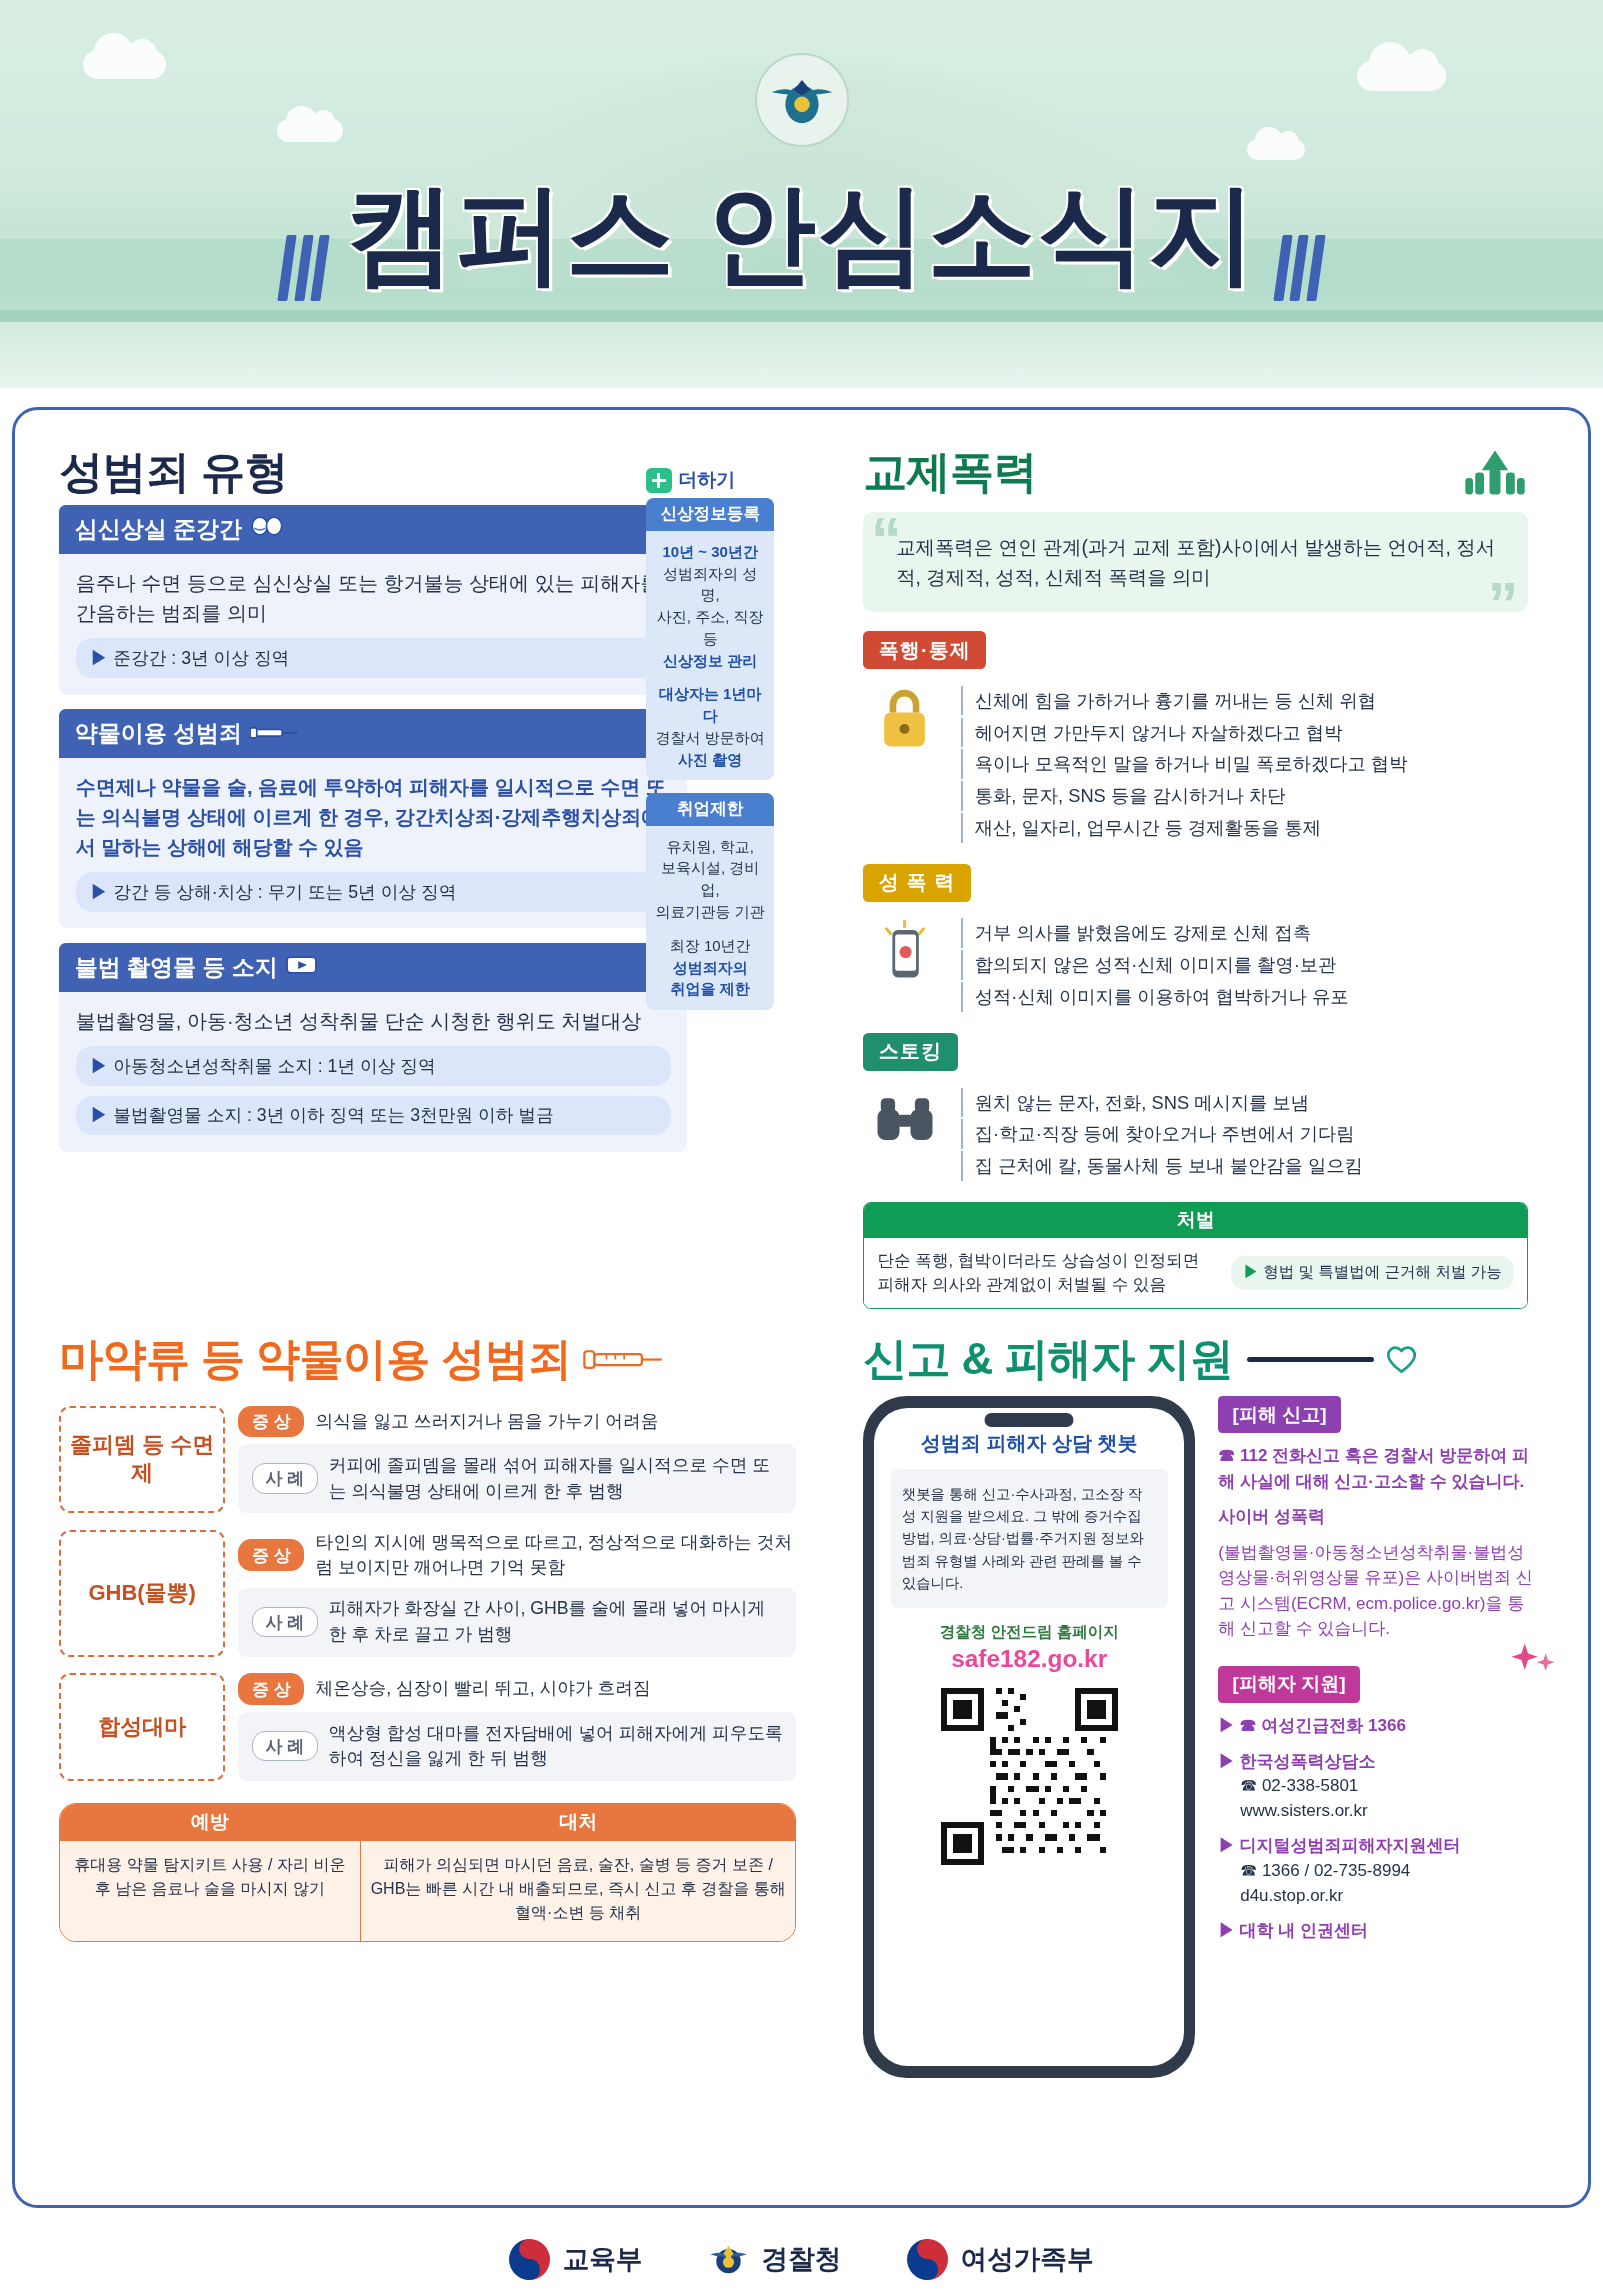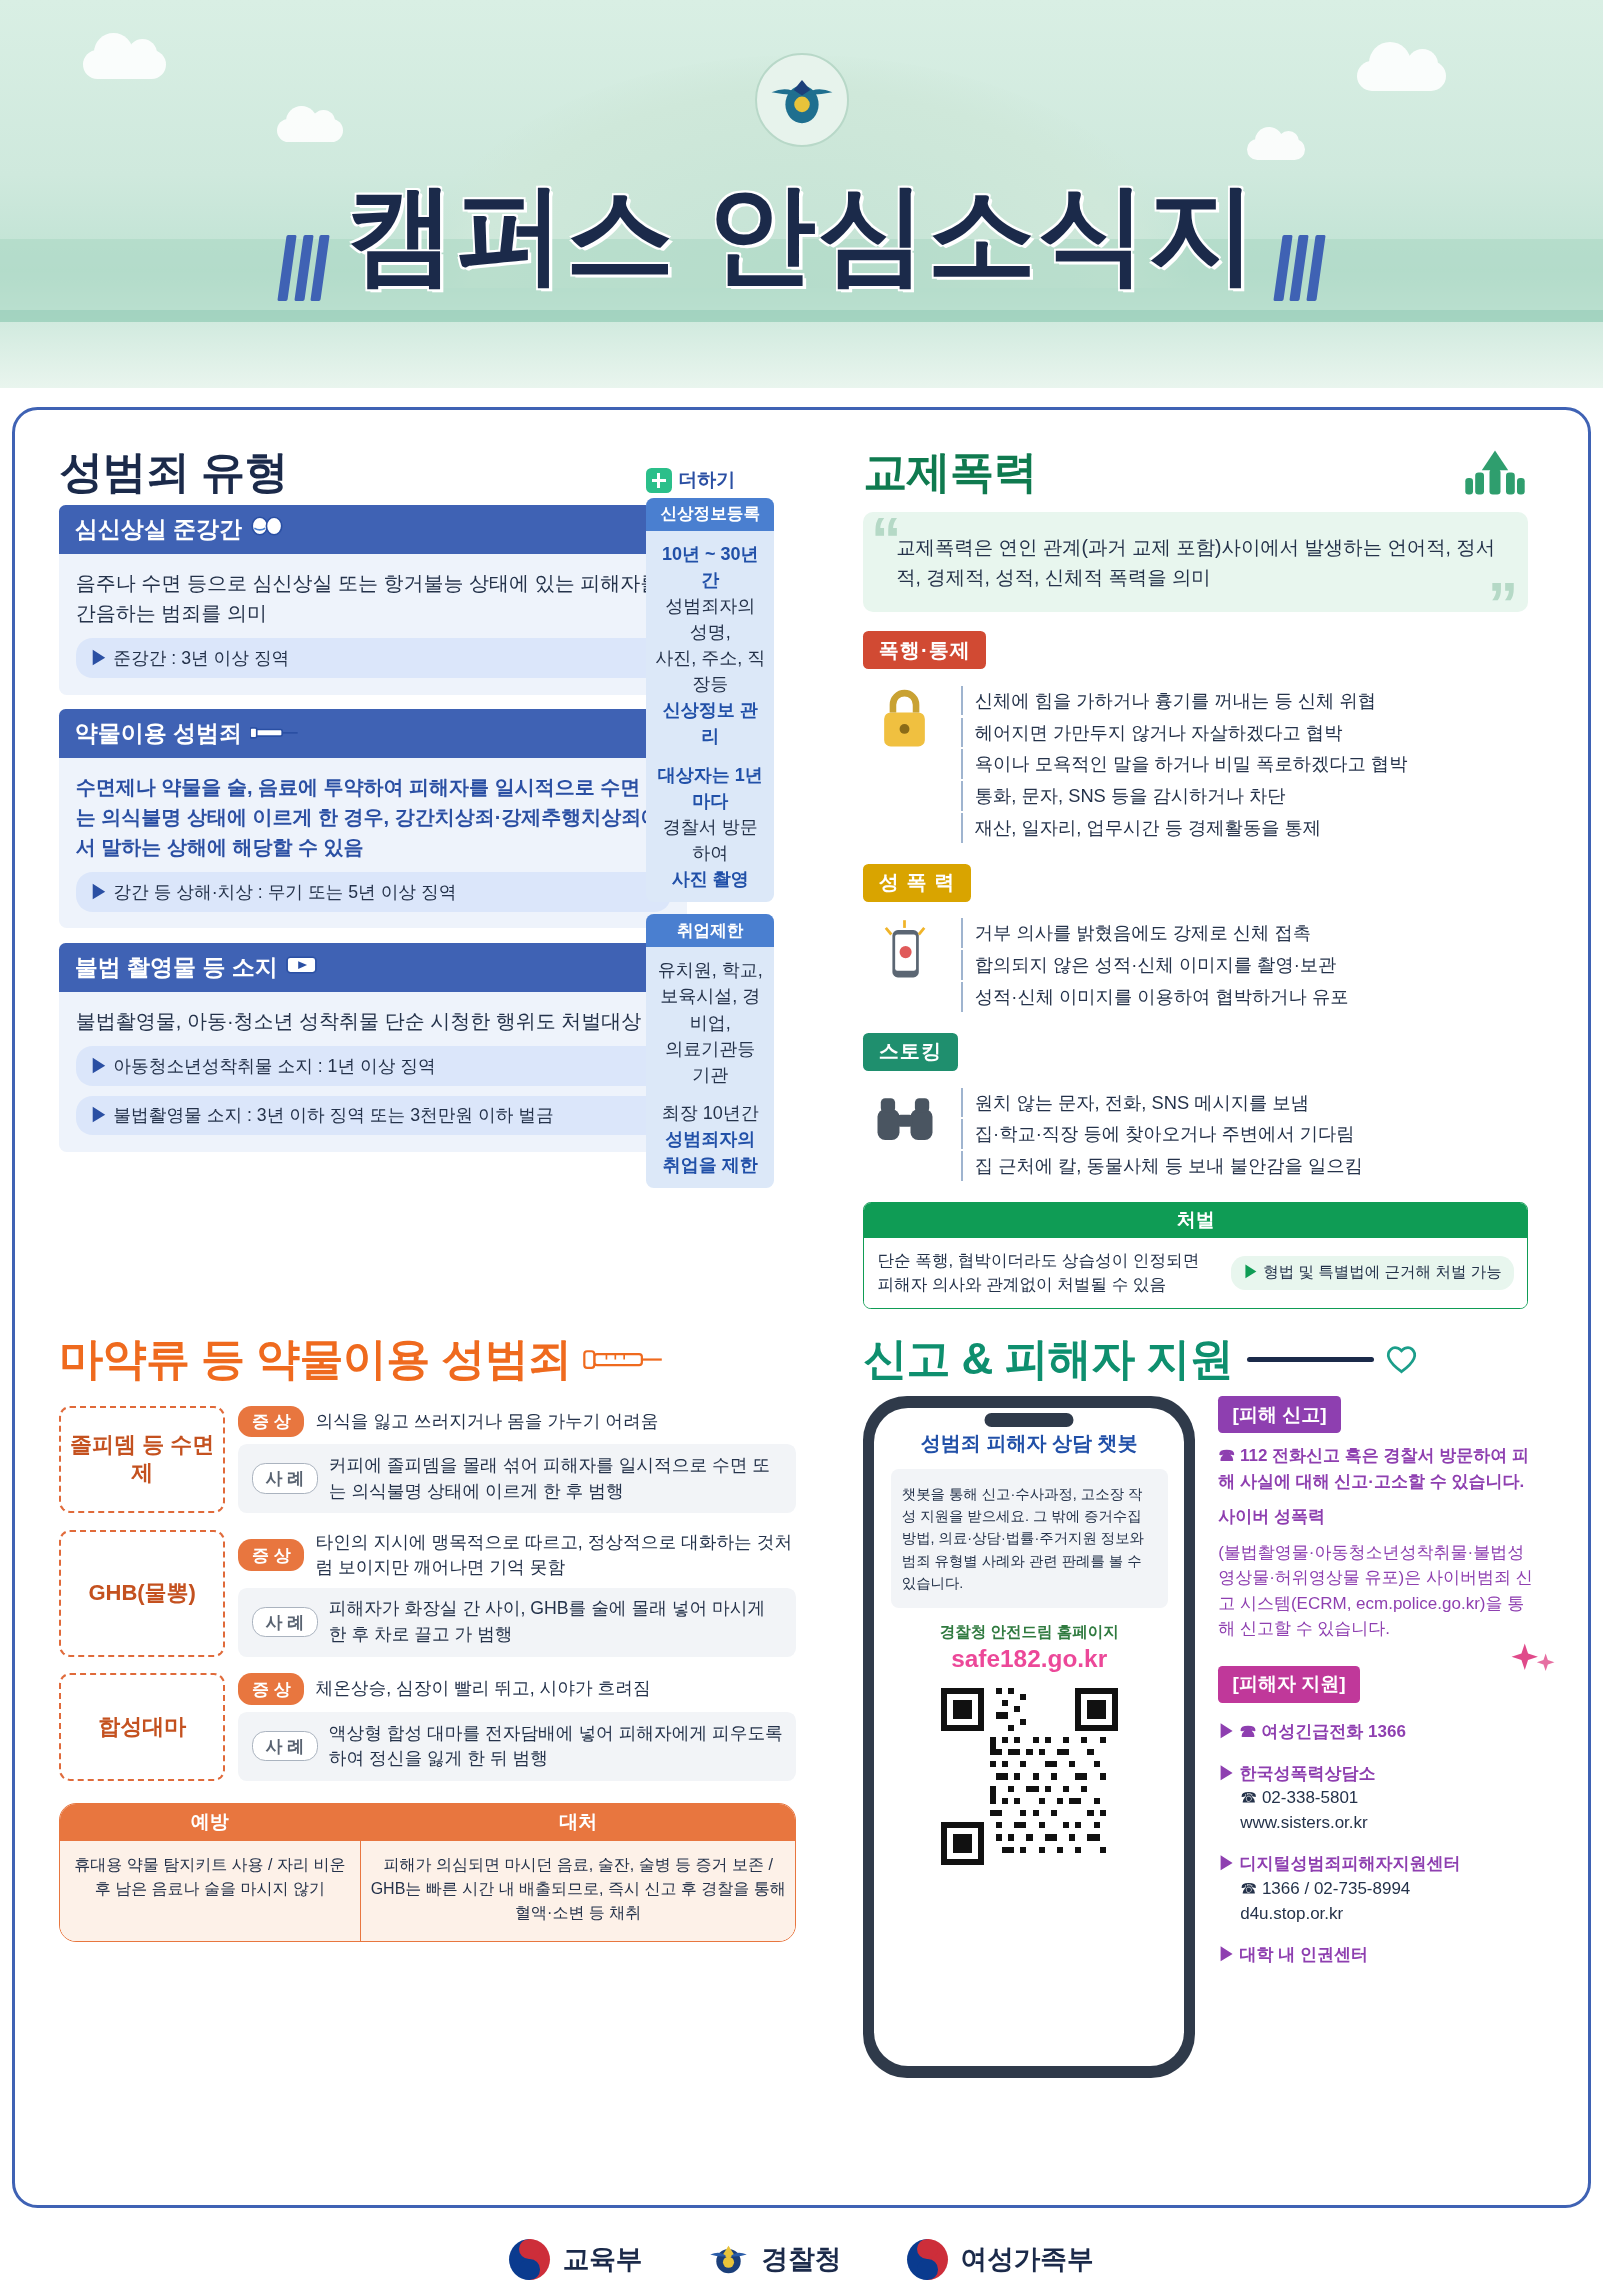--- a/index.html
+++ b/index.html
@@ -101,21 +101,21 @@
   .plus-box{position:absolute;left:587px;top:24.4px;width:128px;}
   .plus-head{
     display:flex;align-items:center;gap:6.6px;font-size:19px;font-weight:bold;color:#2a4fa3;margin-bottom:4.4px;
   }
   .plus-ico{width:25.5px;height:25.5px;background:#2bbf8a;border-radius:5.5px;position:relative;}
   .plus-ico:before,.plus-ico:after{content:"";position:absolute;background:#fff;}
   .plus-ico:before{left:5.5px;top:11px;width:14.4px;height:3.3px;}
   .plus-ico:after{left:11px;top:5.5px;width:3.3px;height:14.4px;}
   .plus-panel{background:#dce8f8;border-radius:7.8px;overflow:hidden;}
   .plus-bar{background:#4a7fd0;color:#fff;text-align:center;font-size:16.6px;font-weight:bold;padding:5.5px 0;}
-  .plus-txt{padding:10px 8.9px;text-align:center;font-size:18px;line-height:1.45;color:#24324a;}
+  .plus-txt{padding:10px 8.9px;text-align:center;font-size:15px;line-height:1.45;color:#24324a;}
   .plus-txt b{color:#2150a8;}
 
   
   .col-right{position:absolute;left:848px;top:33px;width:665px;}
   .quote-box{
     background:#e8f6ee;border-radius:10px;padding:20px 33px;position:relative;
     font-size:19.4px;line-height:1.55;color:#24324a;margin-top:10px;
   }
   .qmark{position:absolute;font-size:61px;color:#b5d9c6;font-weight:bold;line-height:1;}
   .qm-l{left:7.8px;top:-3.3px;}
@@ -180,21 +180,21 @@
   .notch{position:absolute;left:50%;transform:translateX(-50%);top:16.6px;width:89px;height:14.4px;background:#2f3a4a;border-radius:7.8px;z-index:5;}
 
   .report-col{position:absolute;left:355px;top:66px;width:321px;}
   .rbadge{
     display:inline-block;background:#8e3fb0;color:#fff;font-size:19px;font-weight:bold;
     padding:5.5px 14.4px;border-radius:4.4px;
   }
   .rbadge.pink{background:#c0389a;}
   .rtext{font-size:17px;line-height:1.5;color:#24324a;margin-top:10px;}
   .rtext b{color:#8e3fb0;}
-  .sup-item{font-size:17px;line-height:1.45;color:#24324a;margin-top:17px;}
+  .sup-item{font-size:17px;line-height:1.45;color:#24324a;margin-top:11px;}
   .sup-item .arr{color:#8e3fb0;font-weight:bold;margin-right:4.4px;}
   .sup-item b{color:#8e3fb0;}
 
   
   .footer{
     position:absolute;left:0;top:2222px;width:1603px;height:74px;
     display:flex;align-items:center;justify-content:center;gap:66px;
   }
   .f-item{display:flex;align-items:center;gap:12.2px;font-size:26.6px;font-weight:bold;color:#1b2a4a;}
   .taeguk{width:41px;height:41px;border-radius:50%;background:

